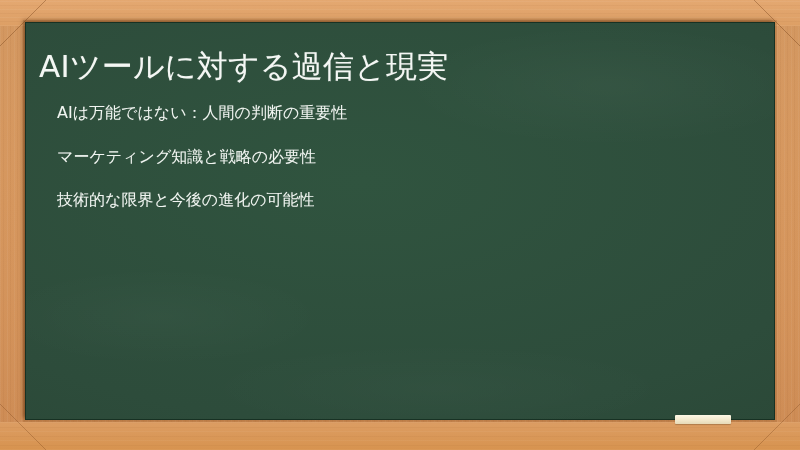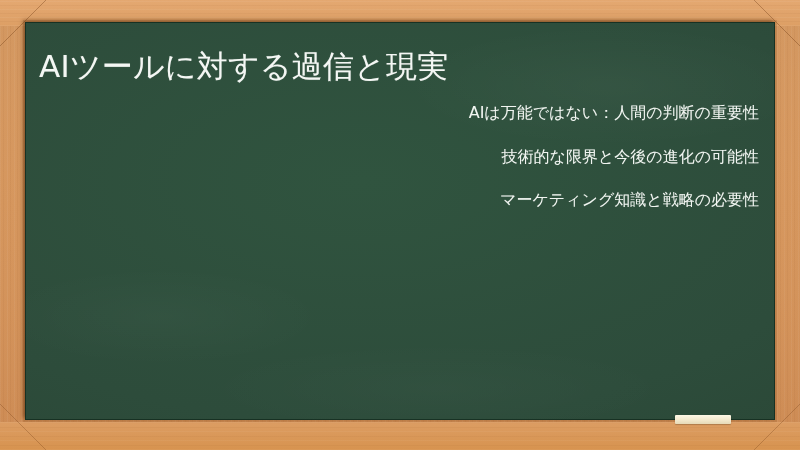--- a/index.html
+++ b/index.html
@@ -127,21 +127,20 @@
       radial-gradient(ellipse 40% 22% at 78% 16%, rgba(255,255,255,0.030), rgba(255,255,255,0) 70%),
       radial-gradient(ellipse 32% 18% at 18% 74%, rgba(255,255,255,0.022), rgba(255,255,255,0) 70%),
       radial-gradient(ellipse 45% 16% at 55% 92%, rgba(255,255,255,0.018), rgba(255,255,255,0) 72%);
   }
 
   
   .board-content {
     position: absolute;
     inset: 0;
     padding: 18px;
-    text-align: right;
   }
 
   .slide-title {
     position: absolute;
     left: 14px;
     top: 26px;
     color: #f4f7f4;
     font-size: 31px;
     line-height: 1.2;
     letter-spacing: 0.2px;
@@ -195,22 +194,22 @@
 
   <div class="board">
     <div class="board-dust"></div>
 
     <div class="board-content">
 
       <div class="slide-title">AIツールに対する過信と現実</div>
 
       <ul class="bullet-list">
         <li class="bullet-item">AIは万能ではない：人間の判断の重要性</li>
+        <li class="bullet-item">マーケティング知識と戦略の必要性</li>
         <li class="bullet-item">技術的な限界と今後の進化の可能性</li>
-        <li class="bullet-item">マーケティング知識と戦略の必要性</li>
       </ul>
 
     </div>
   </div>
 
   <div class="chalk-stick"></div>
 
 </div>
 
 </body></html>

